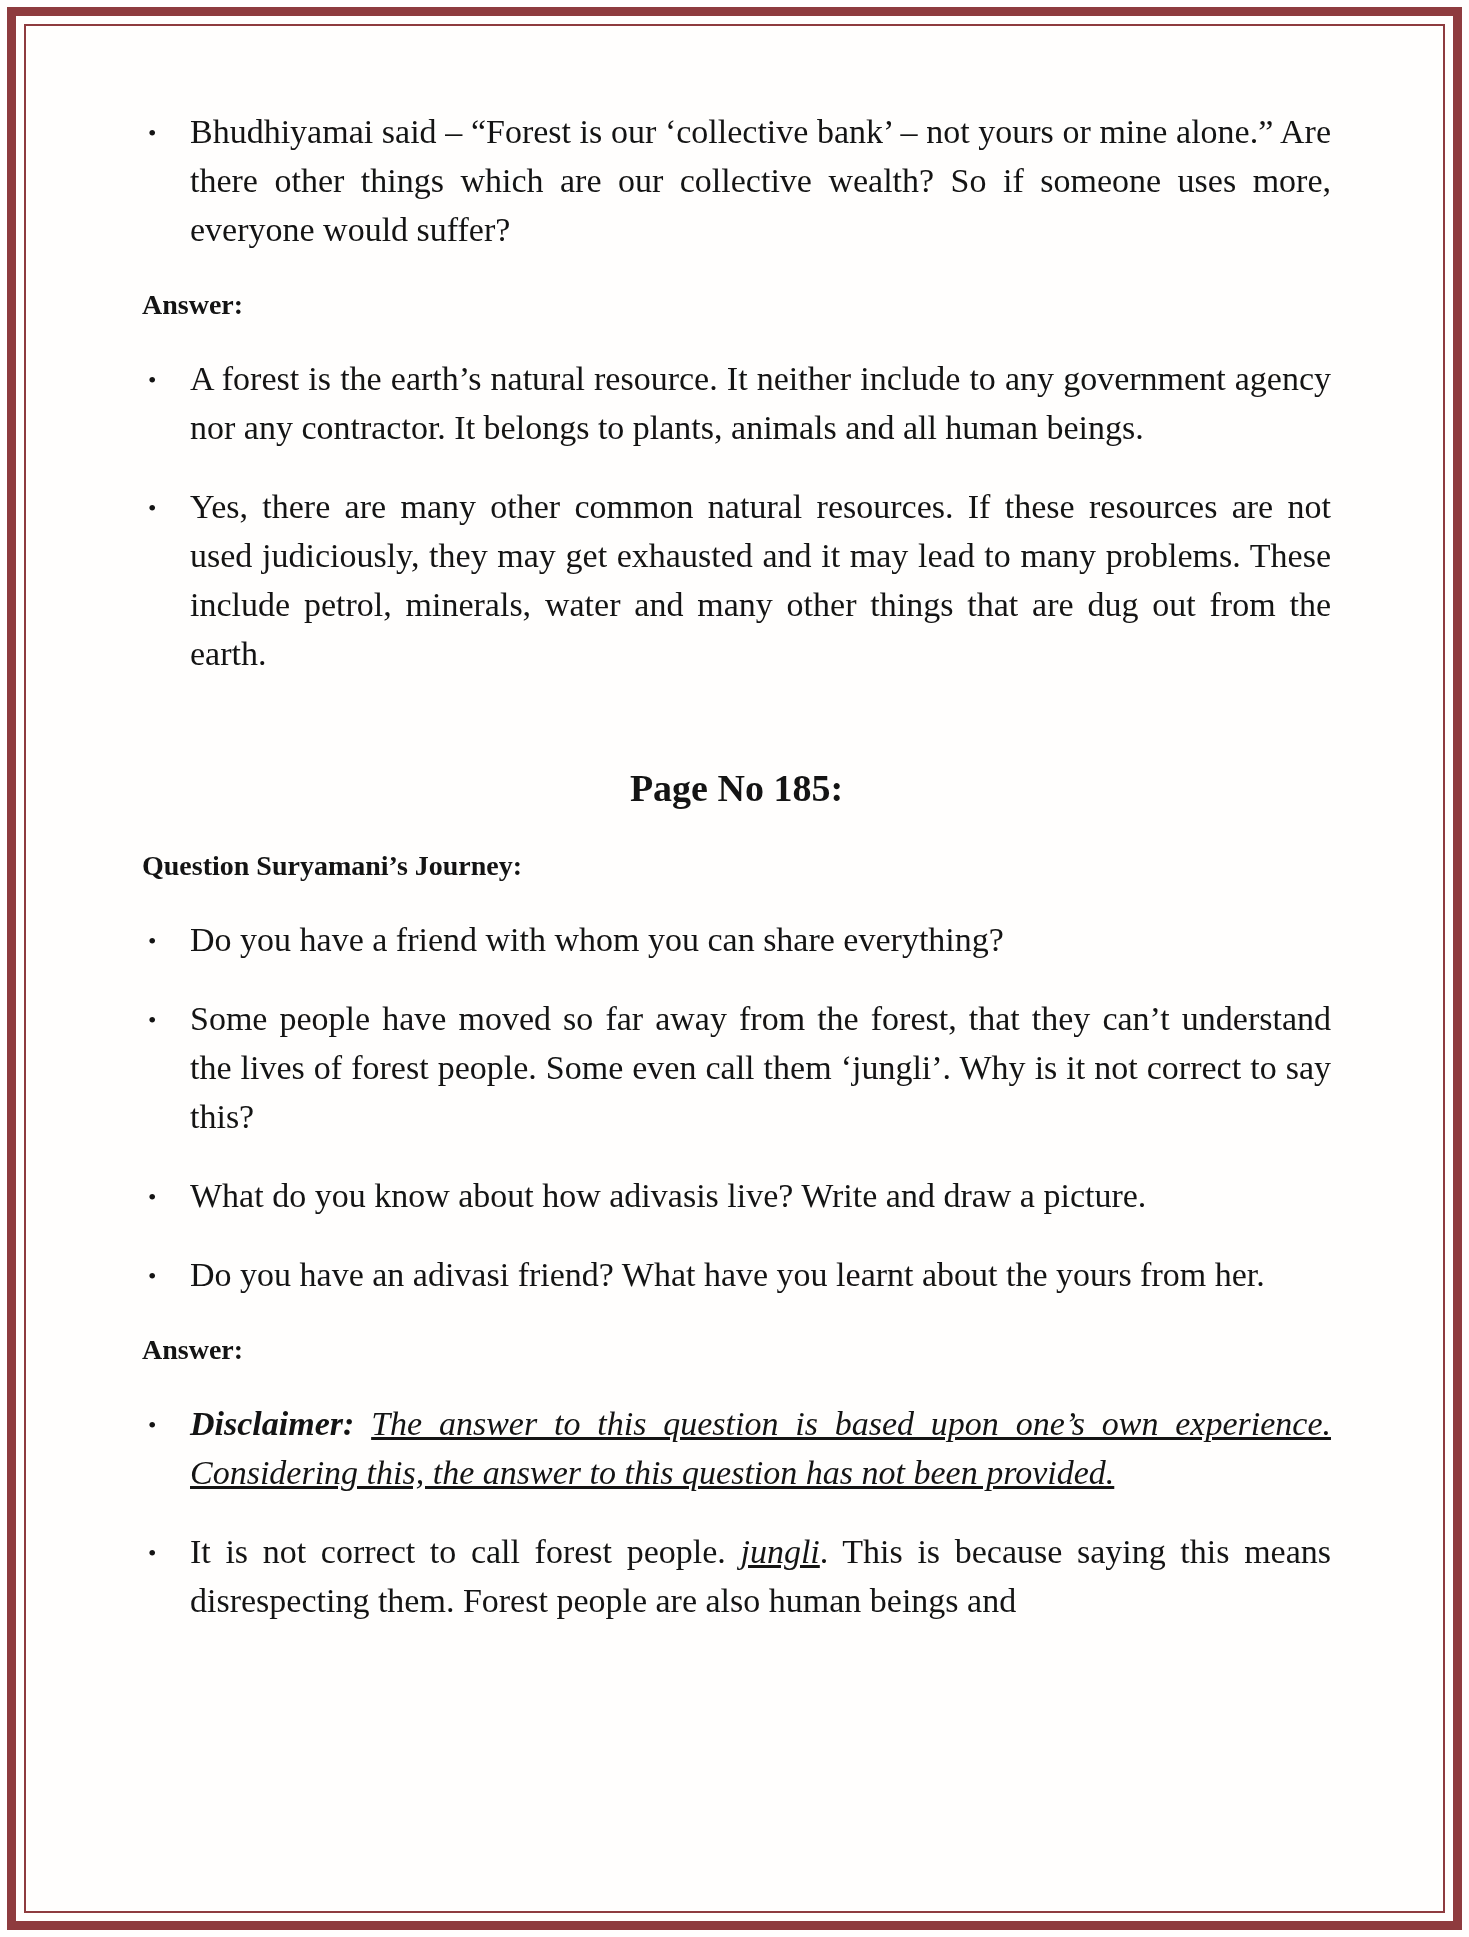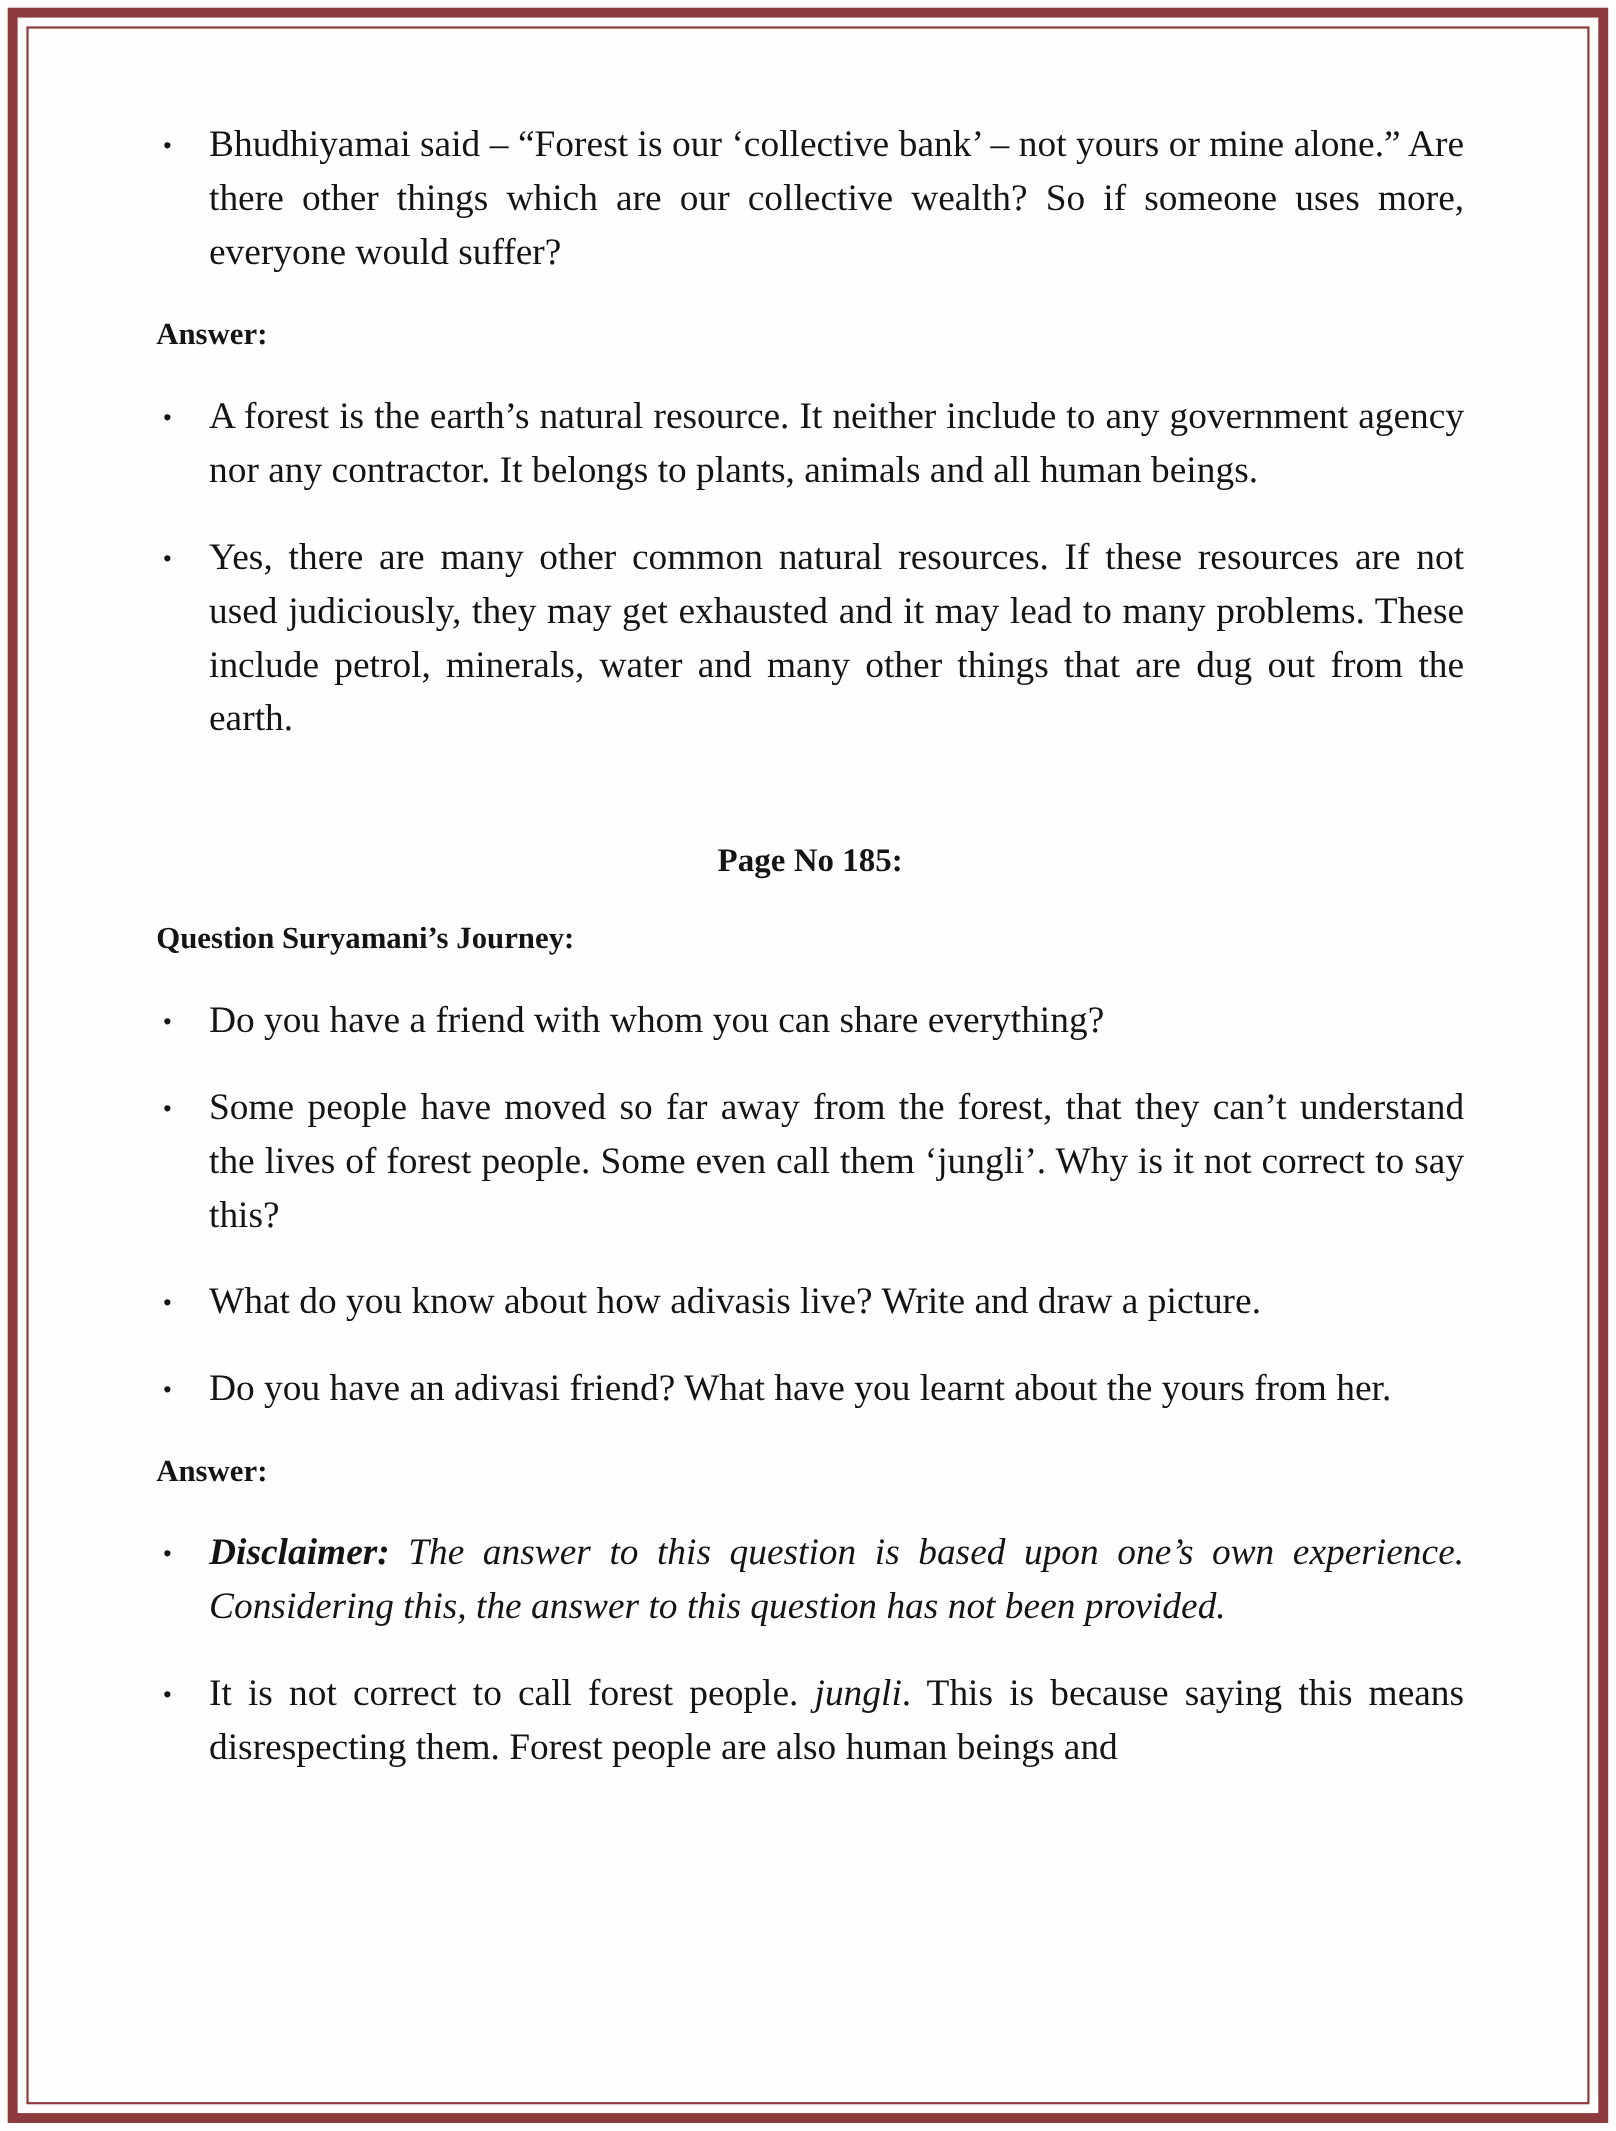--- a/index.html
+++ b/index.html
@@ -37,42 +37,42 @@
     font-size: 34px;
     line-height: 1.44;
   }
   .content > :first-child { margin-top: 0; }
   .heading {
     font-size: 28px;
     font-weight: bold;
     margin: 30px 0;
   }
   .page-heading {
-    font-size: 30px;
+    font-size: 38px;
     font-weight: bold;
     text-align: center;
     margin: 82px 0 30px 0;
   }
   .bullet {
     position: relative;
     padding-left: 48px;
     margin: 30px 0;
   }
   .bullet .marker {
     position: absolute;
     left: 6px;
     top: 3px;
     font-size: 24px;
     line-height: 1.9;
   }
   .bullet-text {
     text-align: justify;
   }
   .seg-normal { font-style: normal; font-weight: normal; }
-  .seg-italic { font-style: italic; }
+  .seg-italic { font-style: italic; text-decoration: underline; }
   .seg-bold-italic { font-style: italic; font-weight: bold; }
 </style>
 </head>
 <body>
 
 <div class="page" style="--frame-color: #8e3b3e; background: rgb(255, 254, 253); color: rgb(20, 20, 20);">
   <div class="frame-outer"></div>
   <div class="frame-inner"></div>
   <div class="content">
       <div class="bullet">

